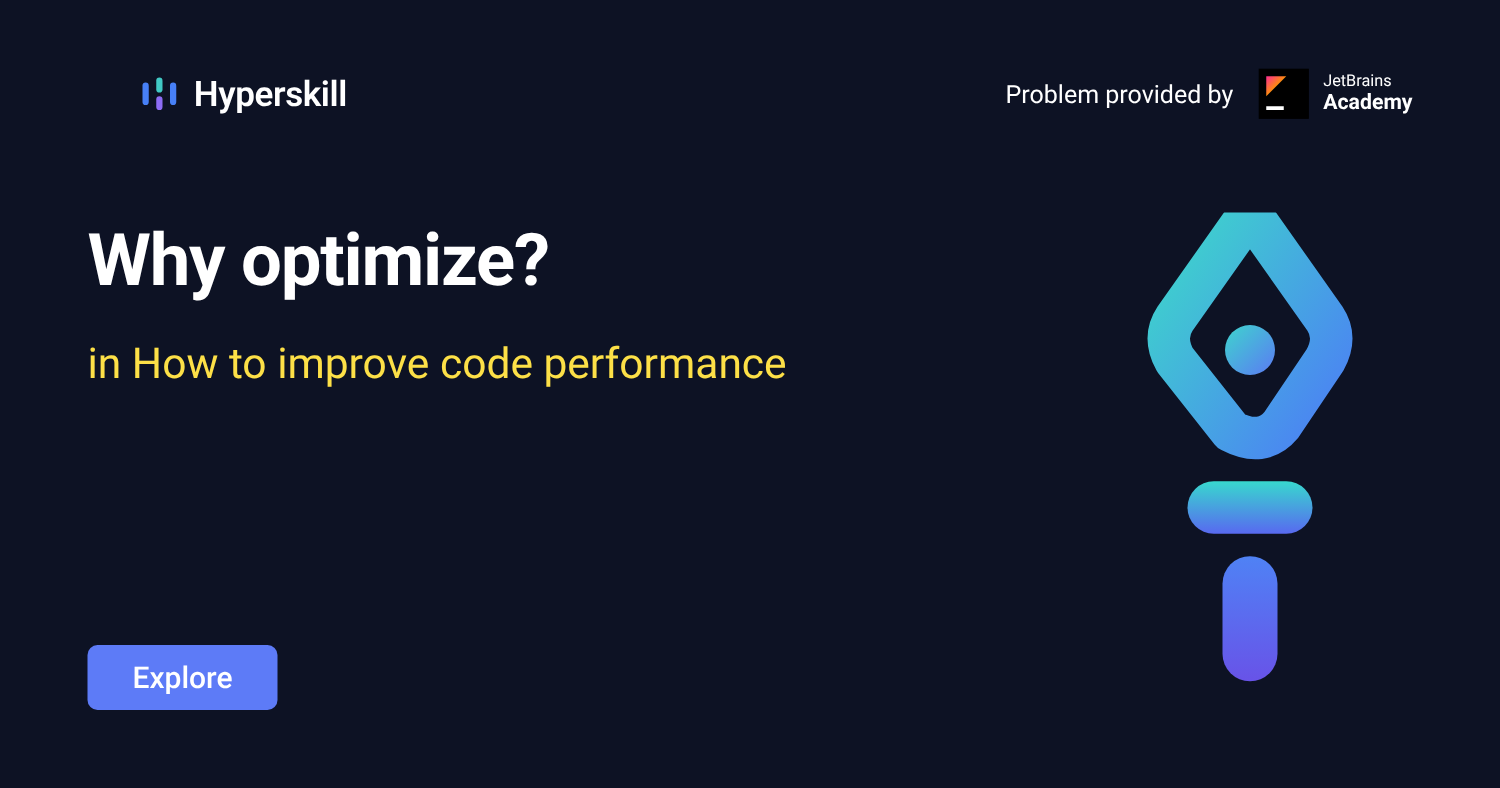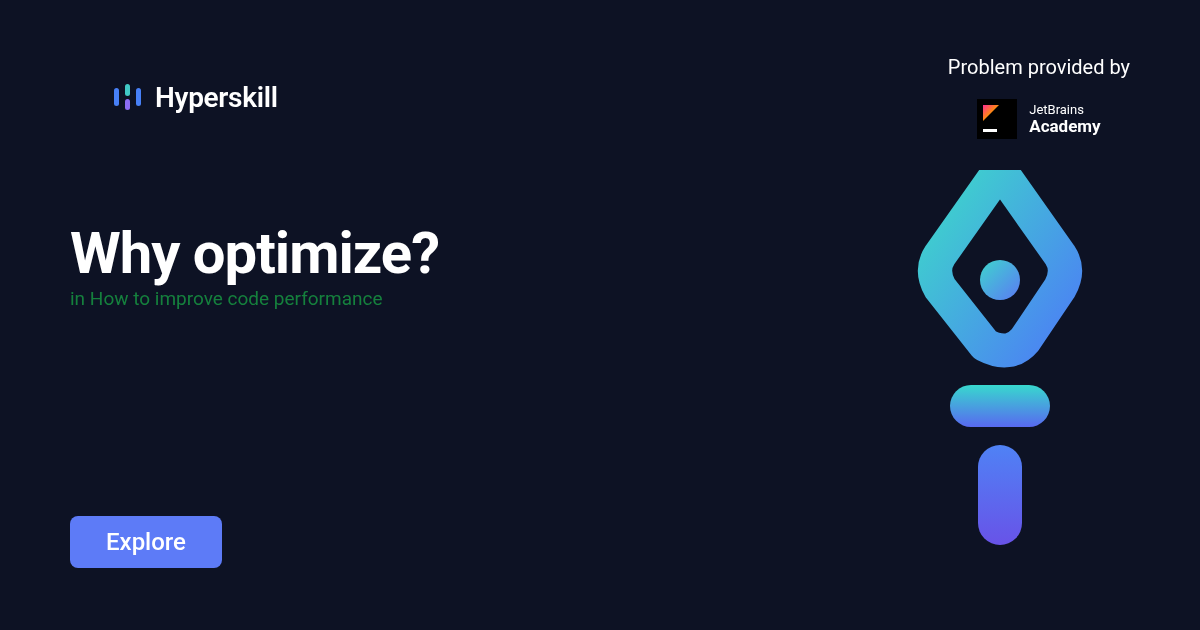--- a/index.html
+++ b/index.html
@@ -36,21 +36,20 @@
     .hyperskill-text {
       font-size: 28px;
       font-weight: 600;
       color: #ffffff;
       letter-spacing: -0.3px;
     }
     .logo-right {
       display: flex;
       align-items: center;
       gap: 20px;
-      flex-direction: column;
     }
     .provided-by {
       font-size: 20px;
       font-weight: 400;
       color: #ffffff;
     }
     .jetbrains-block {
       display: flex;
       align-items: center;
       gap: 12px;
@@ -82,25 +81,26 @@
     }
     .main-content {
       padding: 80px 70px 0 70px;
       position: relative;
     }
     .title {
       font-size: 58px;
       font-weight: 700;
       color: #ffffff;
       letter-spacing: -1px;
+      margin-bottom: 28px;
     }
     .subtitle {
-      font-size: 19px;
+      font-size: 34px;
       font-weight: 400;
-      color: #15803d;
+      color: #fde047;
     }
     .explore-btn {
       position: absolute;
       left: 70px;
       bottom: 62px;
       background: #5d7bf7;
       color: #ffffff;
       border: none;
       border-radius: 8px;
       padding: 12px 36px;

